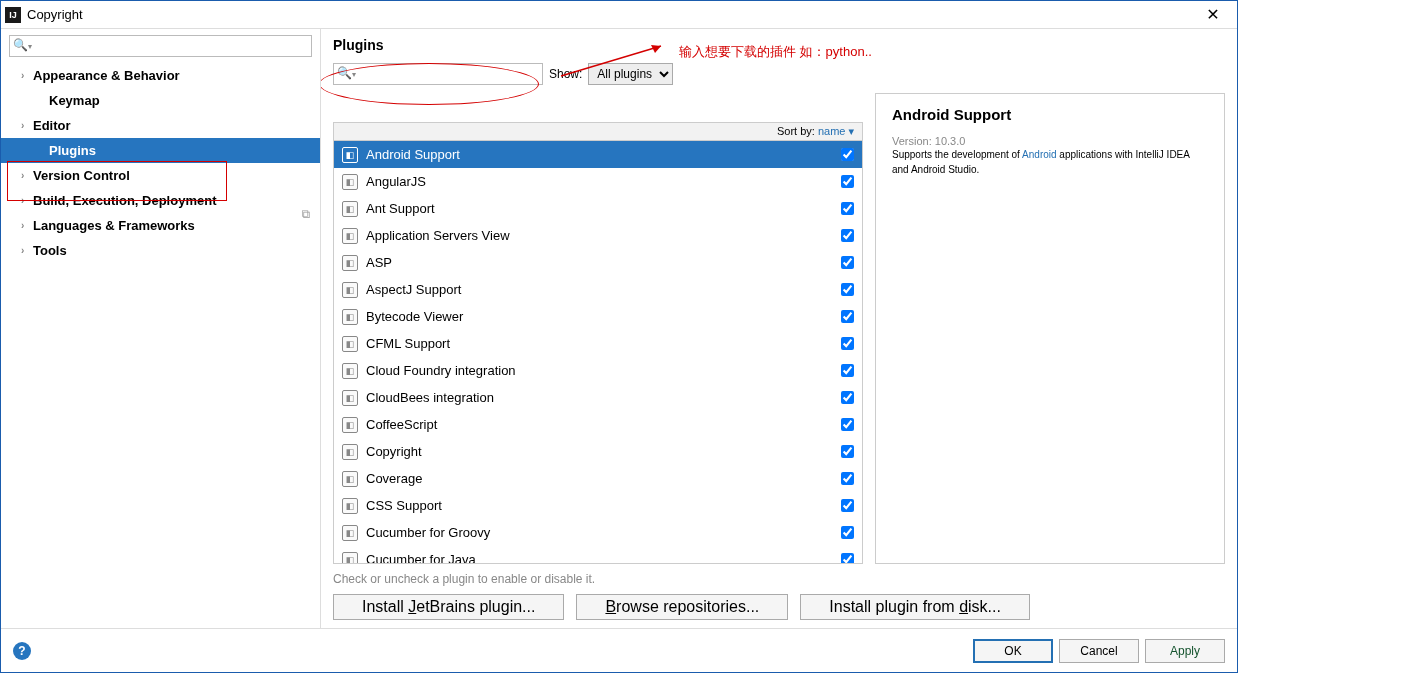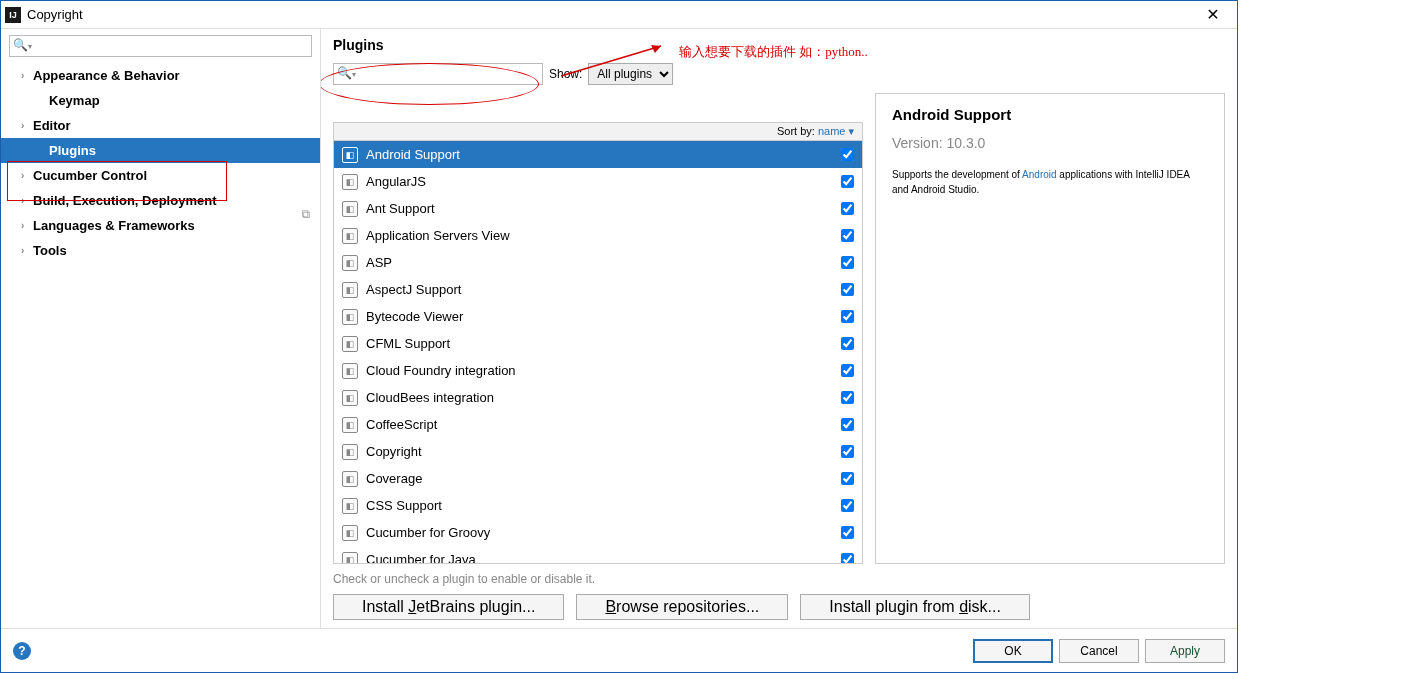--- a/index.html
+++ b/index.html
@@ -35,34 +35,34 @@
 .sort-link { color: #2470b3; cursor: pointer; }
 .plugin-list { flex: 1; overflow-y: auto; }
 .plugin-row { display: flex; align-items: center; height: 27px; padding: 0 8px; cursor: pointer; }
 .plugin-row.selected { background: #2675bf; color: #fff; }
 .plugin-icon { width: 16px; height: 16px; margin-right: 8px; display:flex; align-items:center; justify-content:center; border:1px solid #888; border-radius:2px; font-size:9px; color:#888; background:#fafafa;}
 .plugin-row.selected .plugin-icon { border-color:#fff; color:#fff; background:transparent;}
 .plugin-name { flex: 1; font-size: 13px; }
 .plugin-check { width: 13px; height: 13px; }
 .detail-pane { flex: 1; border: 1px solid #ccc; padding: 12px 16px; overflow: auto; }
 .detail-title { font-weight: bold; font-size: 15px; margin-bottom: 12px; }
-.detail-version { color: #888; font-size: 14px; margin-bottom: 16px; }
+.detail-version { color: #888; font-size: 11px; margin-bottom: 0; }
 .detail-desc { font-size: 10px; line-height: 1.5; }
 .detail-desc a { color: #2470b3; text-decoration: none; }
 .hint-text { color: #888; font-size: 12px; margin: 8px 0; }
 .button-row { display: flex; gap: 12px; margin-bottom: 8px; }
 .action-btn { min-width: 160px; height: 26px; border: 1px solid #aaa; background: #f5f5f5; font-size: 16px; cursor: pointer; padding: 0 28px; }
 .action-btn .ul { text-decoration: underline; }
 .footer { height: 44px; border-top: 1px solid #ddd; display: flex; align-items: center; padding: 0 12px; }
 .help-icon { width: 18px; height: 18px; border-radius: 50%; background: #2675bf; color: #fff; display: flex; align-items: center; justify-content: center; font-size: 12px; font-weight: bold; cursor: pointer; }
 .footer-btns { margin-left: auto; display: flex; gap: 6px; }
 .footer-btn { width: 80px; height: 24px; border: 1px solid #aaa; background: #f5f5f5; font-size: 12px; cursor: pointer; }
 .footer-btn.primary { border: 1px solid #2470b3; box-shadow: 0 0 0 1px #2470b3 inset; }
 .footer-btn.disabled { color: #14532d; background: #f5f5f5; cursor: default; }
-.annotation { position: absolute; color: #d40000; font-size: 13px; font-family: Liberation Serif, serif; pointer-events: none; }
+.annotation { position: absolute; color: #d40000; font-size: 13px; font-family: Liberation Sans, sans-serif; pointer-events: none; }
 .red-ellipse { position: absolute; border: 1px solid #d40000; border-radius: 50%; pointer-events: none; }
 .red-box { position: absolute; border: 1px solid #d40000; pointer-events: none; }
 .red-arrow { position: absolute; pointer-events: none; }
 </style>
 </head>
 <body>
 
 <div class="window">
   <div class="titlebar">
     <div class="app-icon">IJ</div>
@@ -88,21 +88,21 @@
           <div class="tree-item">
             <span class="tree-arrow">›</span>
             <span>Editor</span>
           </div>
           <div class="tree-item child selected">
             <span class="tree-arrow"></span>
             <span>Plugins</span>
           </div>
           <div class="tree-item">
             <span class="tree-arrow">›</span>
-            <span>Cucumber Control</span>
+            <span>Version Control</span>
           </div>
           <div class="tree-item">
             <span class="tree-arrow">›</span>
             <span>Build, Execution, Deployment</span>
           </div>
           <div class="tree-item">
             <span class="tree-arrow">›</span>
             <span>Languages &amp; Frameworks</span>
           </div>
           <div class="tree-item">

